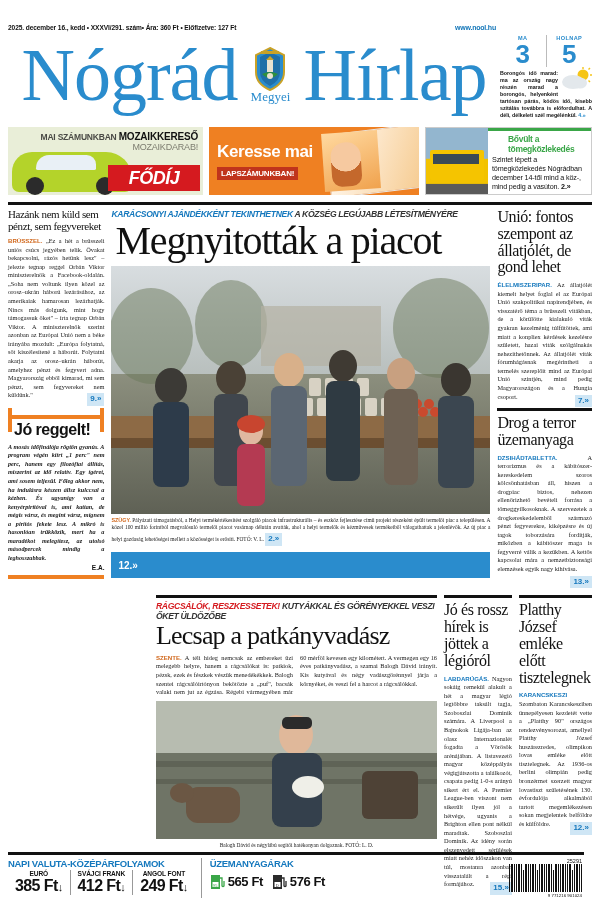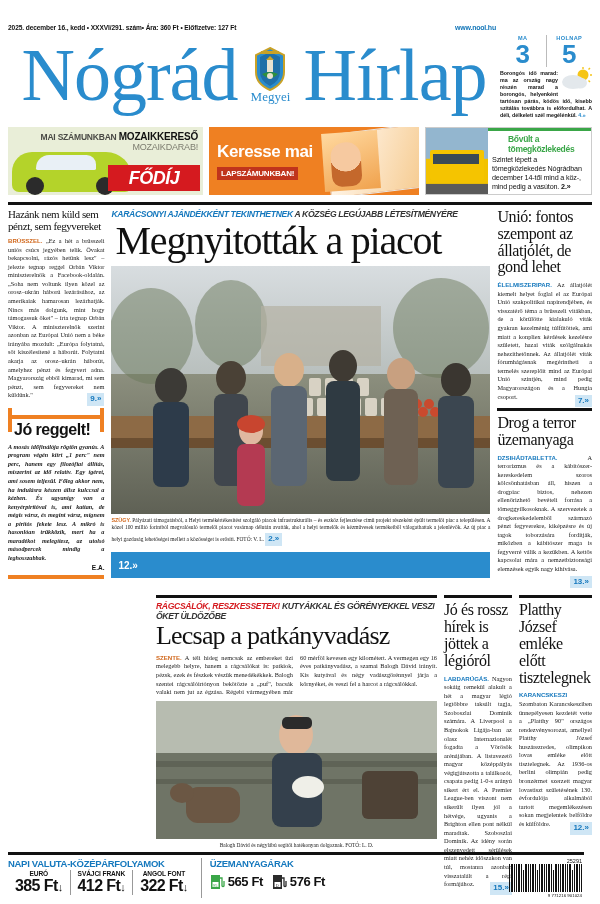--- a/index.html
+++ b/index.html
@@ -526,21 +526,21 @@
         </div>
         <div class="rate">
           <div class="rate-l">SVÁJCI FRANK</div>
           <div class="rate-v">
             <span>412 Ft</span><span class="arrow">↓</span>
           </div>
         </div>
         <div class="rate">
           <div class="rate-l">ANGOL FONT</div>
           <div class="rate-v">
-            <span>322 Ft</span><span class="arrow">↓</span>
+            <span>249 Ft</span><span class="arrow">↓</span>
           </div>
         </div>
       </div>
     </div>
 
 
     <div class="f-fuel">
       <div class="f-title">ÜZEMANYAGÁRAK</div>
       <div class="fuels">
         <div class="fuel">

